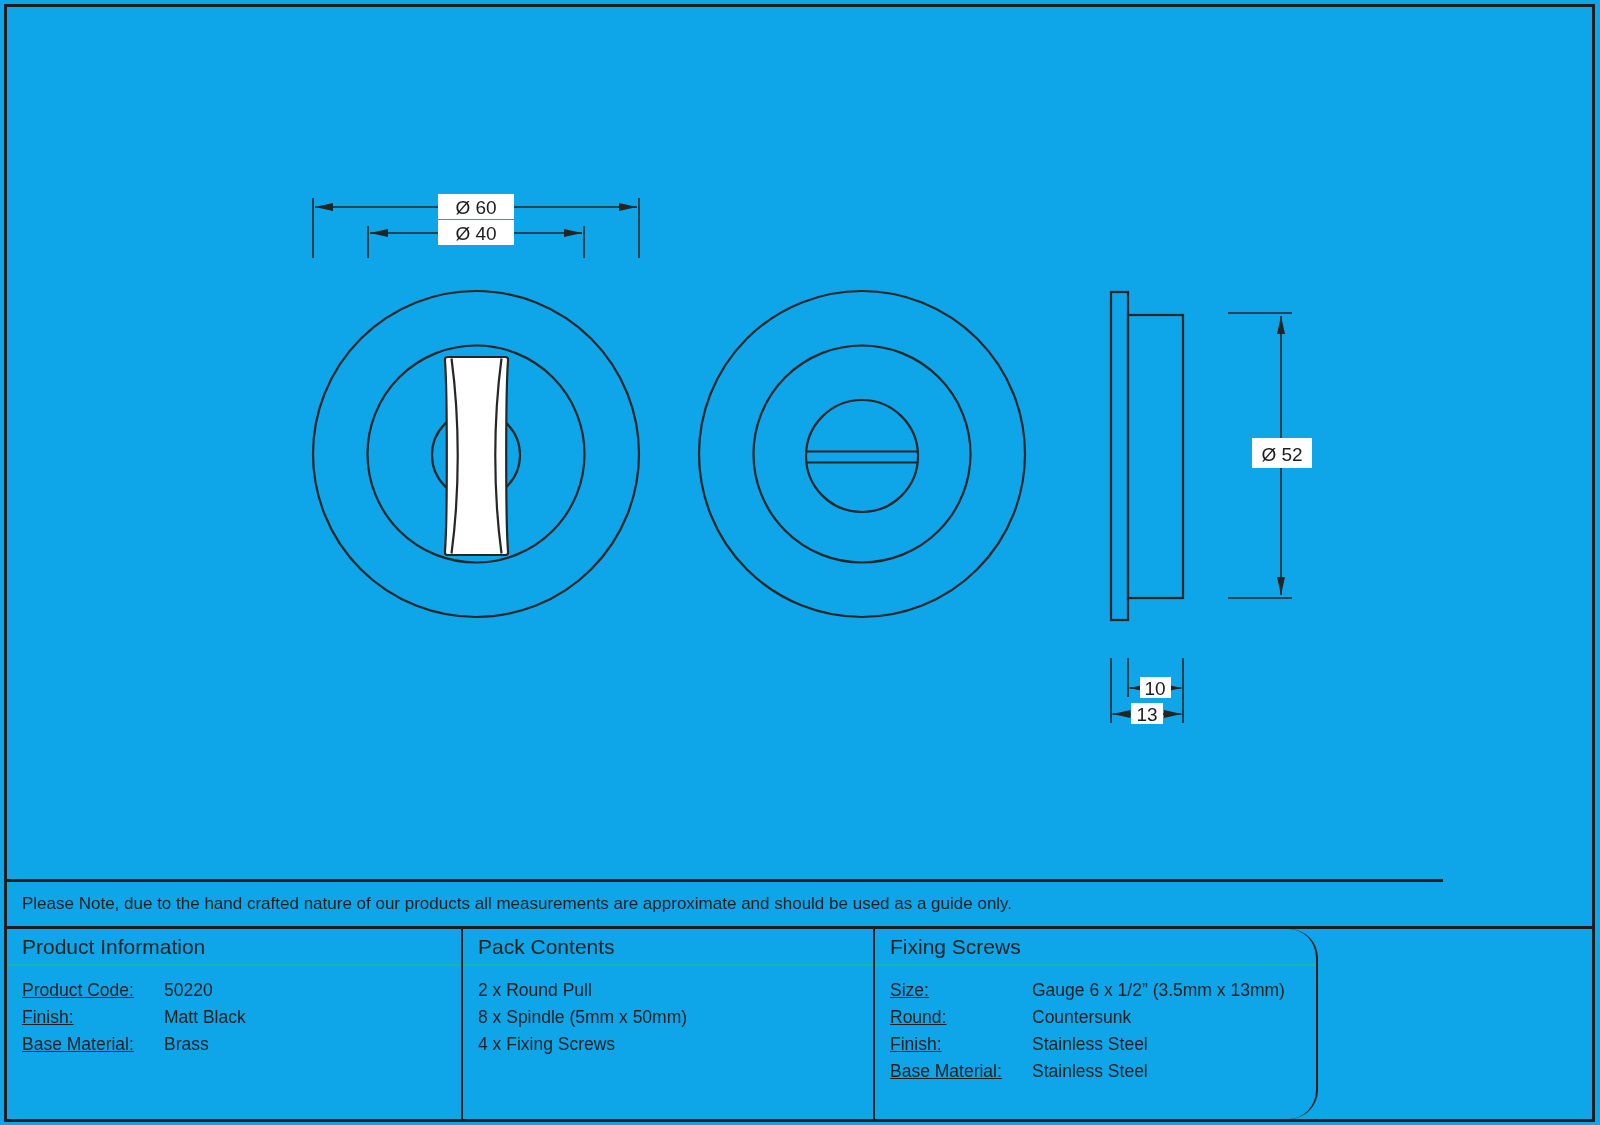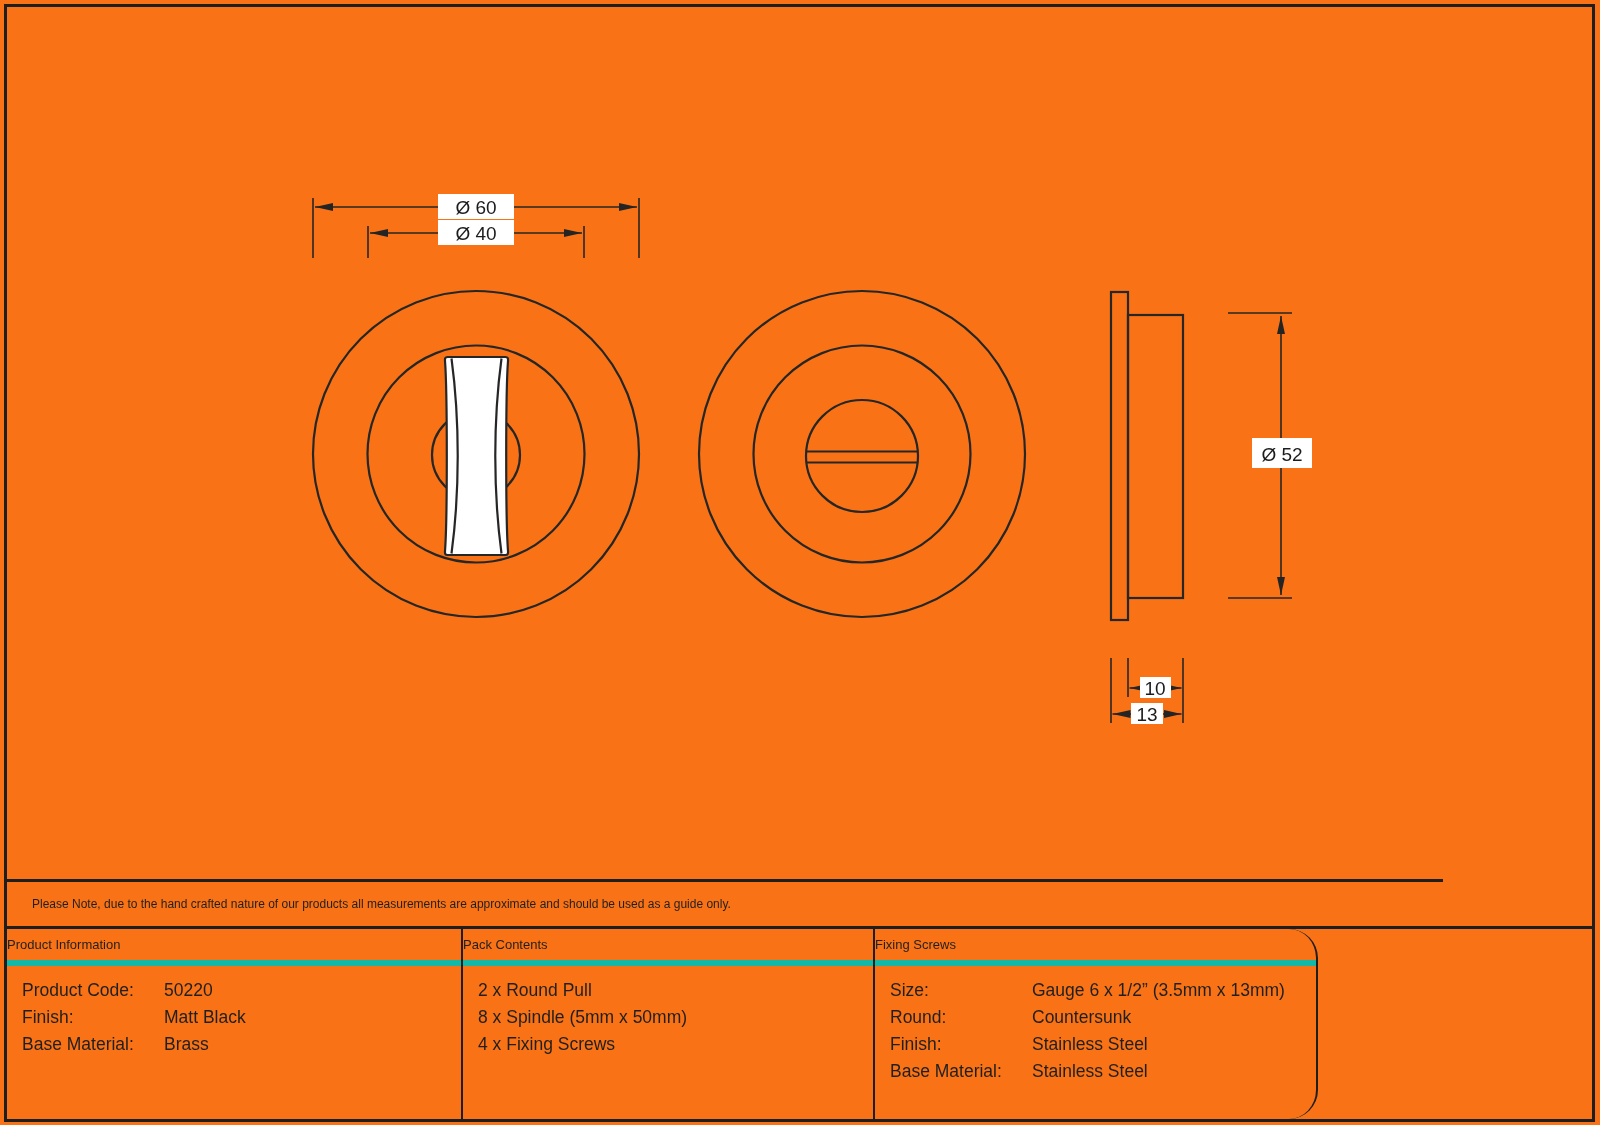--- a/index.html
+++ b/index.html
@@ -1,47 +1,47 @@
 <!DOCTYPE html>
 <html><head>
 <meta charset="utf-8">
 <style>
   * { margin:0; padding:0; box-sizing:border-box; }
   html,body { background:#ffffff; }
   .page {
-    position:relative; width:1600px; height:1125px; background:#f97316;
+    position:relative; width:1600px; height:1125px; background:#0ea5e9;
     font-family:"Liberation Sans", sans-serif; color:#1f1f1f; overflow:hidden;
   }
   .drawing-svg { position:absolute; left:0; top:0; width:1600px; height:1125px; pointer-events:none; }
   .dim-text { font-family:"Liberation Sans", sans-serif; font-size:19px; fill:#1c1c1c; text-anchor:middle; }
   .frame {
     position:absolute; left:4px; top:4px; width:1591px; height:1118px;
     border:3px solid #1e1e1e;
   }
   .note-row {
     position:absolute; left:7px; top:879px; width:1436px; height:47px;
     border-top:3px solid #1e1e1e; display:flex; align-items:center;
-    padding-left:25px; font-size:12px;
+    padding-left:15px; font-size:17px;
   }
   .info-table {
     position:absolute; left:7px; top:926px; width:1585px; height:193px;
     border-top:3px solid #1e1e1e; display:flex;
   }
   .col { height:100%; }
   .col1 { width:456px; border-right:2px solid #1e1e1e; }
   .col2 { width:412px; border-right:2px solid #1e1e1e; }
   .col3 { width:443px; border-right:2px solid #1e1e1e;border-radius:29px; }
   .col4 { flex:1; position:relative; }
   .col-header {
-    height:37px; border-bottom:6px solid #14b8a6;
-    display:flex; align-items:center; font-size:13px;
+    height:37px; border-bottom:2px solid #14b8a6;
+    display:flex; align-items:center; padding-left:15px; font-size:21px;
   }
   .col-body { padding:11px 0 0 15px; font-size:17.5px; }
   .kv-row { display:flex; line-height:27px; }
-  .kv-label { width:142px; flex:none; }
+  .kv-label { width:142px; flex:none;text-decoration:underline; }
   .pc-item { line-height:27px; }
   
   .logo-wrap { position:relative; width:206px; height:88px; margin:54px auto 0; color:#111; }
   .anvil-svg { position:absolute; left:0; top:3px; width:78px; height:56px; fill:#111; }
   .logo-tagline { position:absolute; left:86px; top:-2px; font-family:"Liberation Serif", serif; font-size:17px; }
   .logo-word { position:absolute; left:58px; top:3px; font-family:"Liberation Serif", serif; font-size:70px; line-height:1; letter-spacing:-1px; }
   .logo-reg { position:absolute; left:190px; top:-3px; font-family:"Liberation Serif", serif; font-size:13px; }
   .logo-url { position:absolute; left:0; right:0; top:65px; text-align:center;
     font-family:"DejaVu Serif", serif; font-style:italic; font-weight:bold; font-size:16px; letter-spacing:0.3px; }
 </style>

